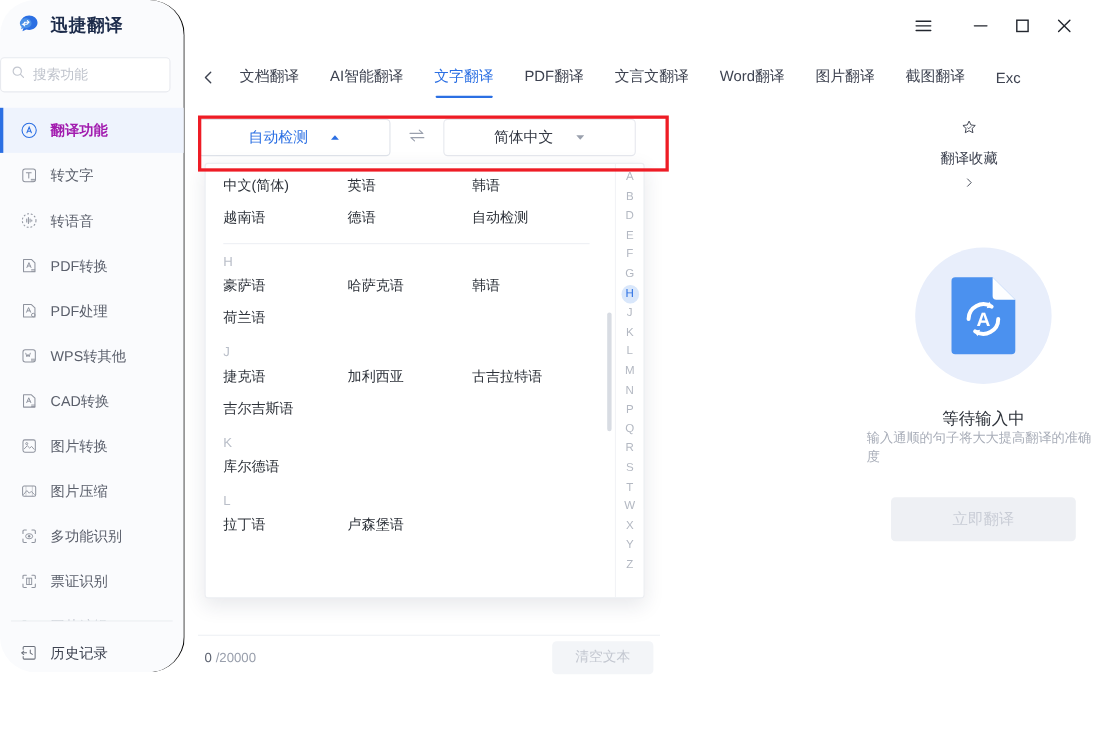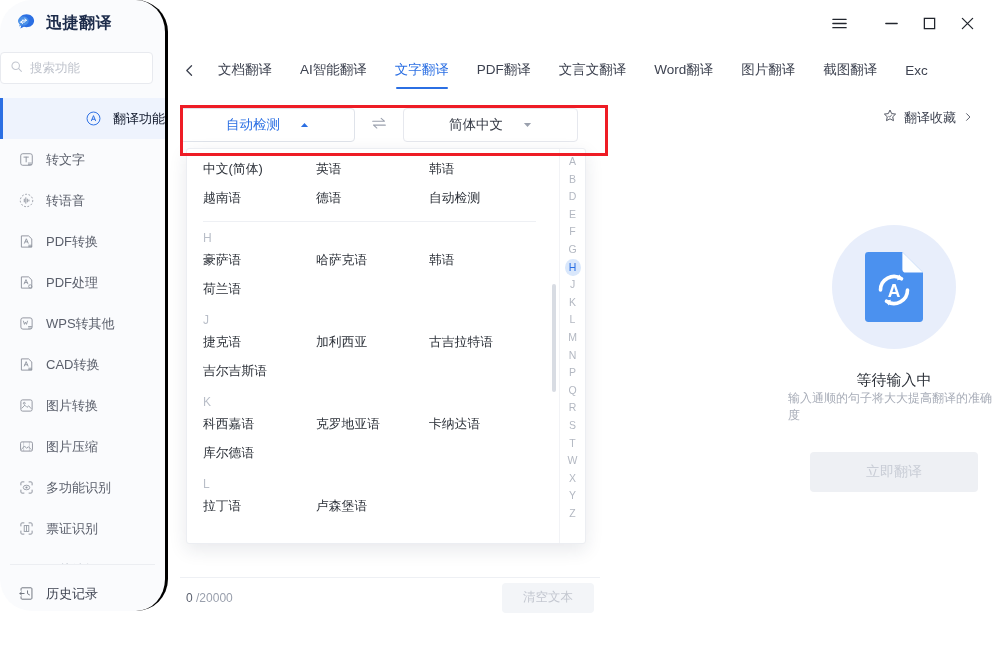--- a/index.html
+++ b/index.html
@@ -6,41 +6,41 @@
   html, body {
     width: 1000px; height: 667px;
     font-family: "Liberation Sans", "DejaVu Sans", sans-serif;
     background: #ffffff; overflow: hidden;
   }
   #app { position: relative; width: 1000px; height: 667px; display: flex; background:#fff; }
 
   
   .sidebar {
     width: 168px; height: 611px; background: #fafbfd;
-    border-right: 3px solid #000000; position: relative; flex: 0 0 168px; border-radius: 32px;
+    border-right: 1px solid #000000; position: relative; flex: 0 0 168px; border-radius: 32px;
   }
   .brand { height: 46px; display: flex; align-items: center; padding-left: 14px; gap: 8px; }
   .brand-logo { width: 24px; height: 24px; flex: 0 0 24px; position: relative; }
   .brand-name { font-size: 16px; font-weight: bold; color: #1c2b4a; letter-spacing: .5px; }
 
   .search-wrap { padding: 6px 12px 10px 0; }
   .search-box {
     height: 32px; background: #fff; border: 1px solid #e8eaef; border-radius: 4px;
     display: flex; align-items: center; gap: 7px; padding: 0 9px;
   }
   .search-ph { font-size: 12.5px; color: #bfc3cc; }
 
   .nav { padding-top: 4px; }
   .nav-item {
     height: 41px; display: flex; align-items: center; gap: 11px;
     padding-left: 17px; position: relative; color: #5a5f6b; font-size: 13px;
     cursor: default;
   }
   .nav-item .ico { width: 18px; height: 18px; flex: 0 0 18px; display:flex; align-items:center; justify-content:center; }
-  .nav-item.active { background: #eef3fd; color: #0f172a; font-weight: normal; justify-content: flex-end; }
+  .nav-item.active { background: #eef3fd; color: #a21caf; font-weight: bold; }
   .nav-item.active::before {
     content: ""; position: absolute; left: 0; top: 0; bottom: 0; width: 3px; background: #2b6fe3;
   }
   .nav-divider { height: 1px; background: #eceef2; margin: 0 10px; }
   .nav-clip { height: 15px; overflow: hidden; }
 
   
   .main { flex: 1; height: 667px; position: relative; background: #fff; }
 
   .titlebar {
@@ -127,21 +127,21 @@
     gap: 0; border-left: 1px solid #f2f3f6;
   }
   .alpha {
     font-size: 10.5px; color: #b3b8c2; height: 17.6px; line-height: 17.6px;
     width: 16px; text-align: center; border-radius: 50%;
   }
   .alpha.on { background: #d9e7fb; color: #2b6fe3; }
 
   
   .result-pane { position: absolute; left: 620px; right: 0; top: 100px; bottom: 10px; }
-  .fav-row { display: flex; justify-content: flex-end; align-items: center; gap: 6px; padding: 8px 26px 0 0; }
+  .fav-row { display: flex; justify-content: flex-end; align-items: center; gap: 6px; padding: 8px 26px 0 0; flex-direction: column; }
   .fav-txt { font-size: 13px; color: #3d4250; }
   .empty-block {
     position: absolute; left: 0; right: 0; top: 125px; display: flex;
     flex-direction: column; align-items: center;
   }
   .doc-circle {
     width: 124px; height: 124px; border-radius: 50%; background: #e8eefb;
     display: flex; align-items: center; justify-content: center; margin-bottom: 22px;
   }
   .empty-title { font-size: 15px; color: #2c3139; }
@@ -467,25 +467,20 @@
           <div class="lp-row">
             <div class="lp-cell">捷克语</div>
             <div class="lp-cell">加利西亚</div>
             <div class="lp-cell">古吉拉特语</div>
           </div>
           <div class="lp-row">
             <div class="lp-cell">吉尔吉斯语</div>
           </div>
 
           <div class="lp-letter">K</div>
-          <div class="lp-row">
-            <div class="lp-cell">科西嘉语</div>
-            <div class="lp-cell">克罗地亚语</div>
-            <div class="lp-cell">卡纳达语</div>
-          </div>
           <div class="lp-row">
             <div class="lp-cell">库尔德语</div>
           </div>
 
           <div class="lp-letter">L</div>
           <div class="lp-row">
             <div class="lp-cell">拉丁语</div>
             <div class="lp-cell">卢森堡语</div>
           </div>
         </div>

